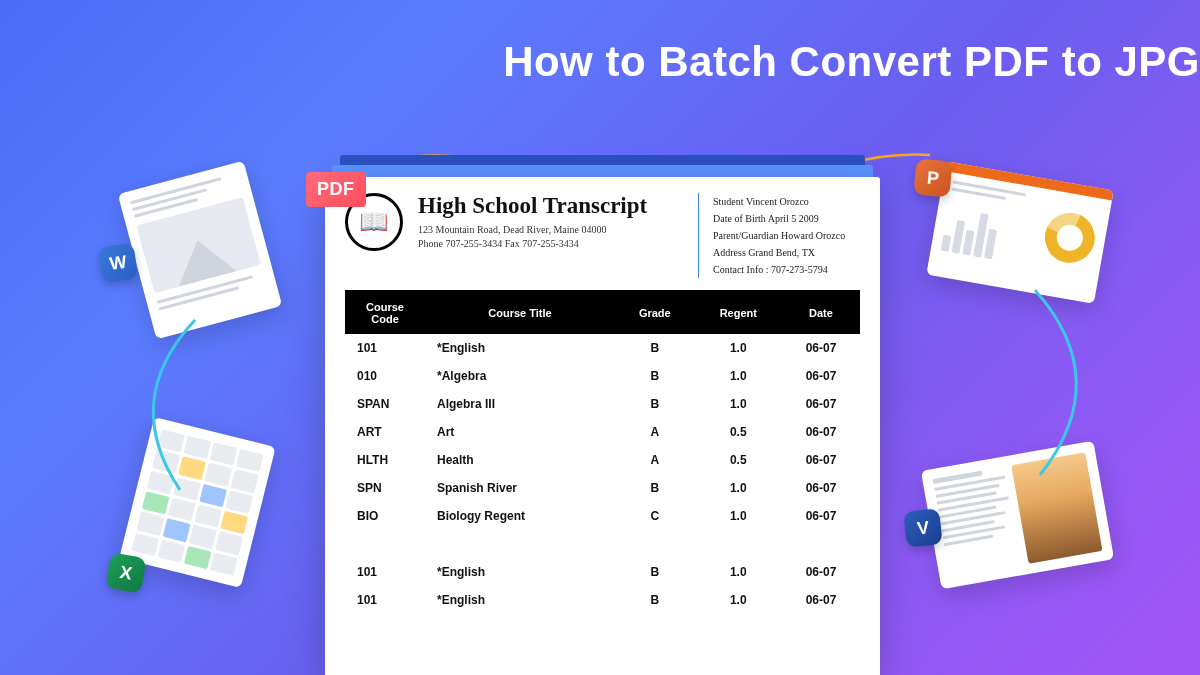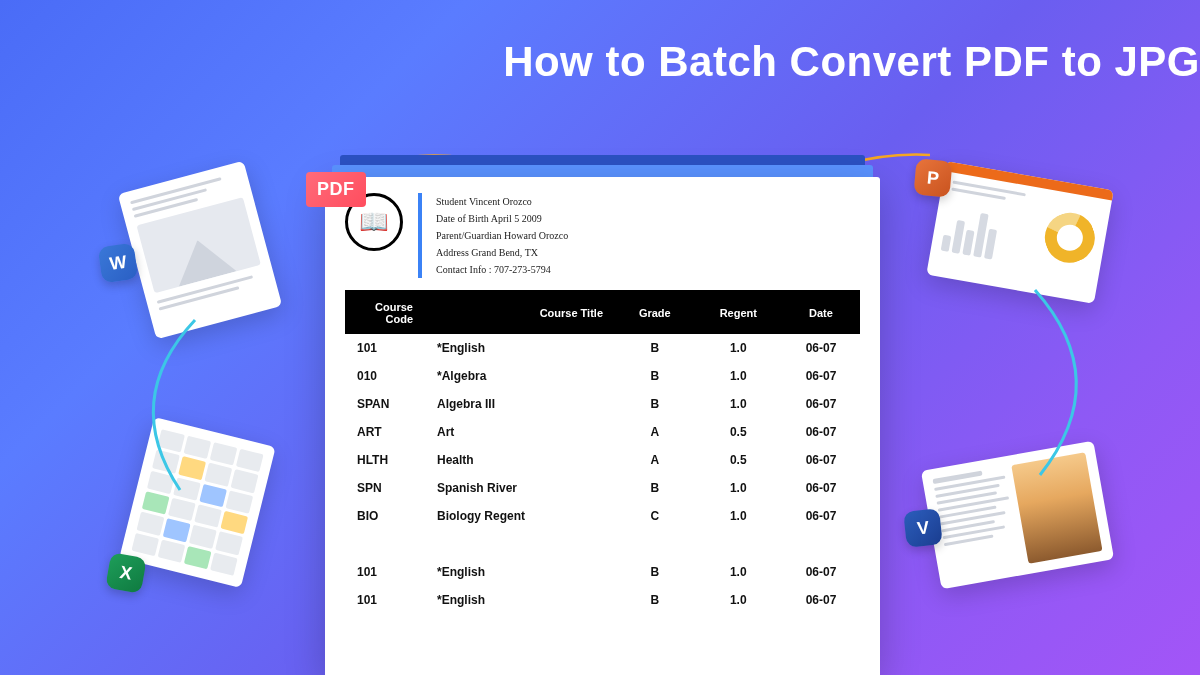--- a/index.html
+++ b/index.html
@@ -42,23 +42,23 @@
 .stack-bg1{position:absolute;top:0;left:15px;right:15px;height:20px;background:#2b51c2;border-radius:3px 3px 0 0}
 .stack-bg2{position:absolute;top:10px;left:7px;right:7px;height:20px;background:#5a92ff;border-radius:3px 3px 0 0}
 .pdf-page{position:relative;background:#fff;margin-top:22px;padding:16px 20px 0;box-shadow:0 12px 40px rgba(0,0,0,.22);border-radius:3px 3px 0 0;height:498px;overflow:hidden}
 .pdf-badge{position:absolute;top:172px;left:306px;background:linear-gradient(135deg,#ff6b7a,#ff4d5e);color:#fff;font-weight:700;font-size:18px;padding:7px 11px;border-radius:4px;letter-spacing:.5px}
 .pdf-header{display:flex;gap:15px;border-bottom:2px solid #000;padding-bottom:12px}
 .logo{width:58px;height:58px;border:3px solid #000;border-radius:50%;display:flex;align-items:center;justify-content:center;font-size:24px;flex-shrink:0}
 .hdr-main{flex:1;font-family:Georgia,serif}
 .hdr-title{font-size:23px;font-weight:700;color:#111}
 .hdr-sub{font-size:10px;color:#333;margin-top:5px}
 .hdr-sub2{font-size:10px;color:#333;margin-top:3px}
-.hdr-info{border-left:4px solid #3b82f6;padding-left:14px;font-size:10px;color:#222;line-height:1.7;font-family:Georgia,serif;width:162px}
+.hdr-info{border-left:1px solid #3b82f6;padding-left:14px;font-size:10px;color:#222;line-height:1.7;font-family:Georgia,serif;width:162px}
 table{width:100%;border-collapse:collapse;margin-top:0;font-size:12px}
-thead th{background:#000;color:#fff;text-align:right;padding:9px 12px;font-weight:600;font-size:11px}
+thead th{background:#000;color:#fff;text-align:center;padding:9px 12px;font-weight:600;font-size:11px}
 thead th:nth-child(3),thead th:nth-child(4),thead th:nth-child(5){text-align:center}
 tbody td{padding:7px 12px;font-weight:600;color:#111}
 tbody td:nth-child(1){width:80px}
 tbody td:nth-child(2){width:190px}
 tbody td:nth-child(3),tbody td:nth-child(4),tbody td:nth-child(5){text-align:center}
 tbody tr.spacer td{height:28px}
 
 .arrow{position:absolute;pointer-events:none}
 </style>
 </head>
@@ -170,20 +170,25 @@
   <svg class="arrow" style="top:280px;left:920px" width="210" height="210">
     <path d="M115,10 Q195,100 120,195" stroke="#3cc7e6" stroke-width="3" fill="none"></path>
   </svg>
 
   <div class="pdf-stack">
     <div class="stack-bg1"></div>
     <div class="stack-bg2"></div>
     <div class="pdf-page">
       <div class="pdf-header">
         <div class="logo">📖</div>
+        <div class="hdr-main">
+          <div class="hdr-title">High School Transcript</div>
+          <div class="hdr-sub">123 Mountain Road, Dead River, Maine 04000</div>
+          <div class="hdr-sub2">Phone  707-255-3434     Fax  707-255-3434</div>
+        </div>
         <div class="hdr-info">
           <div>Student  Vincent Orozco</div>
           <div>Date of Birth  April 5  2009</div>
           <div>Parent/Guardian  Howard Orozco</div>
           <div>Address  Grand Bend, TX</div>
           <div>Contact Info : 707-273-5794</div>
         </div>
       </div>
       <table>
         <thead>

